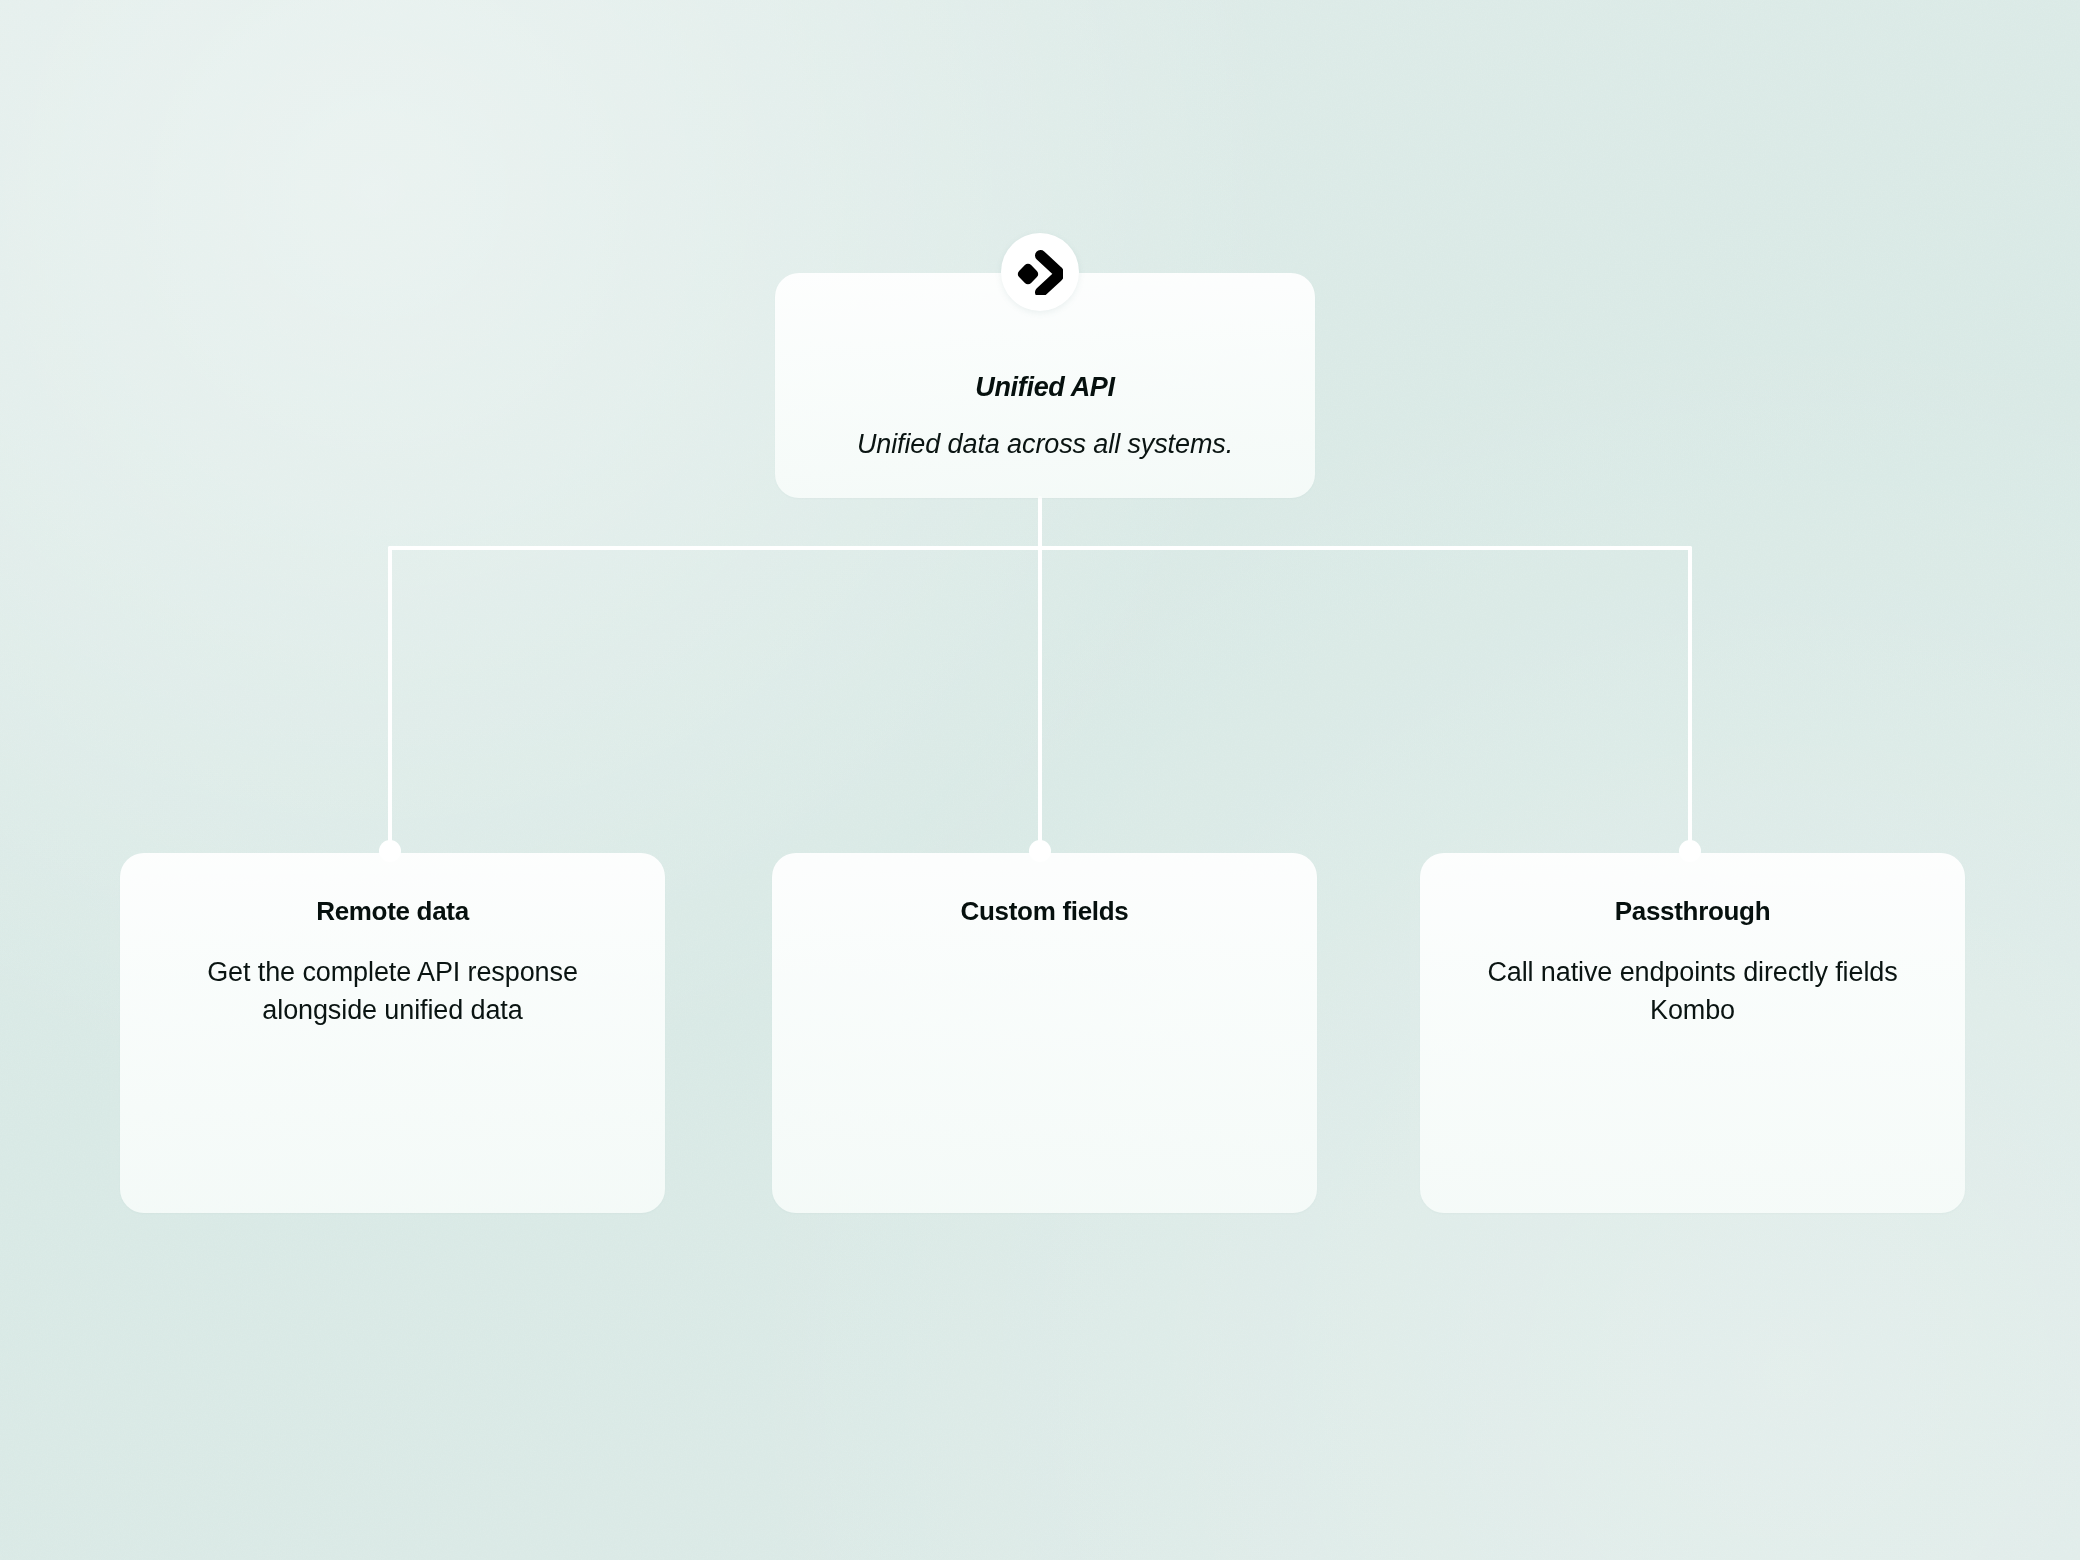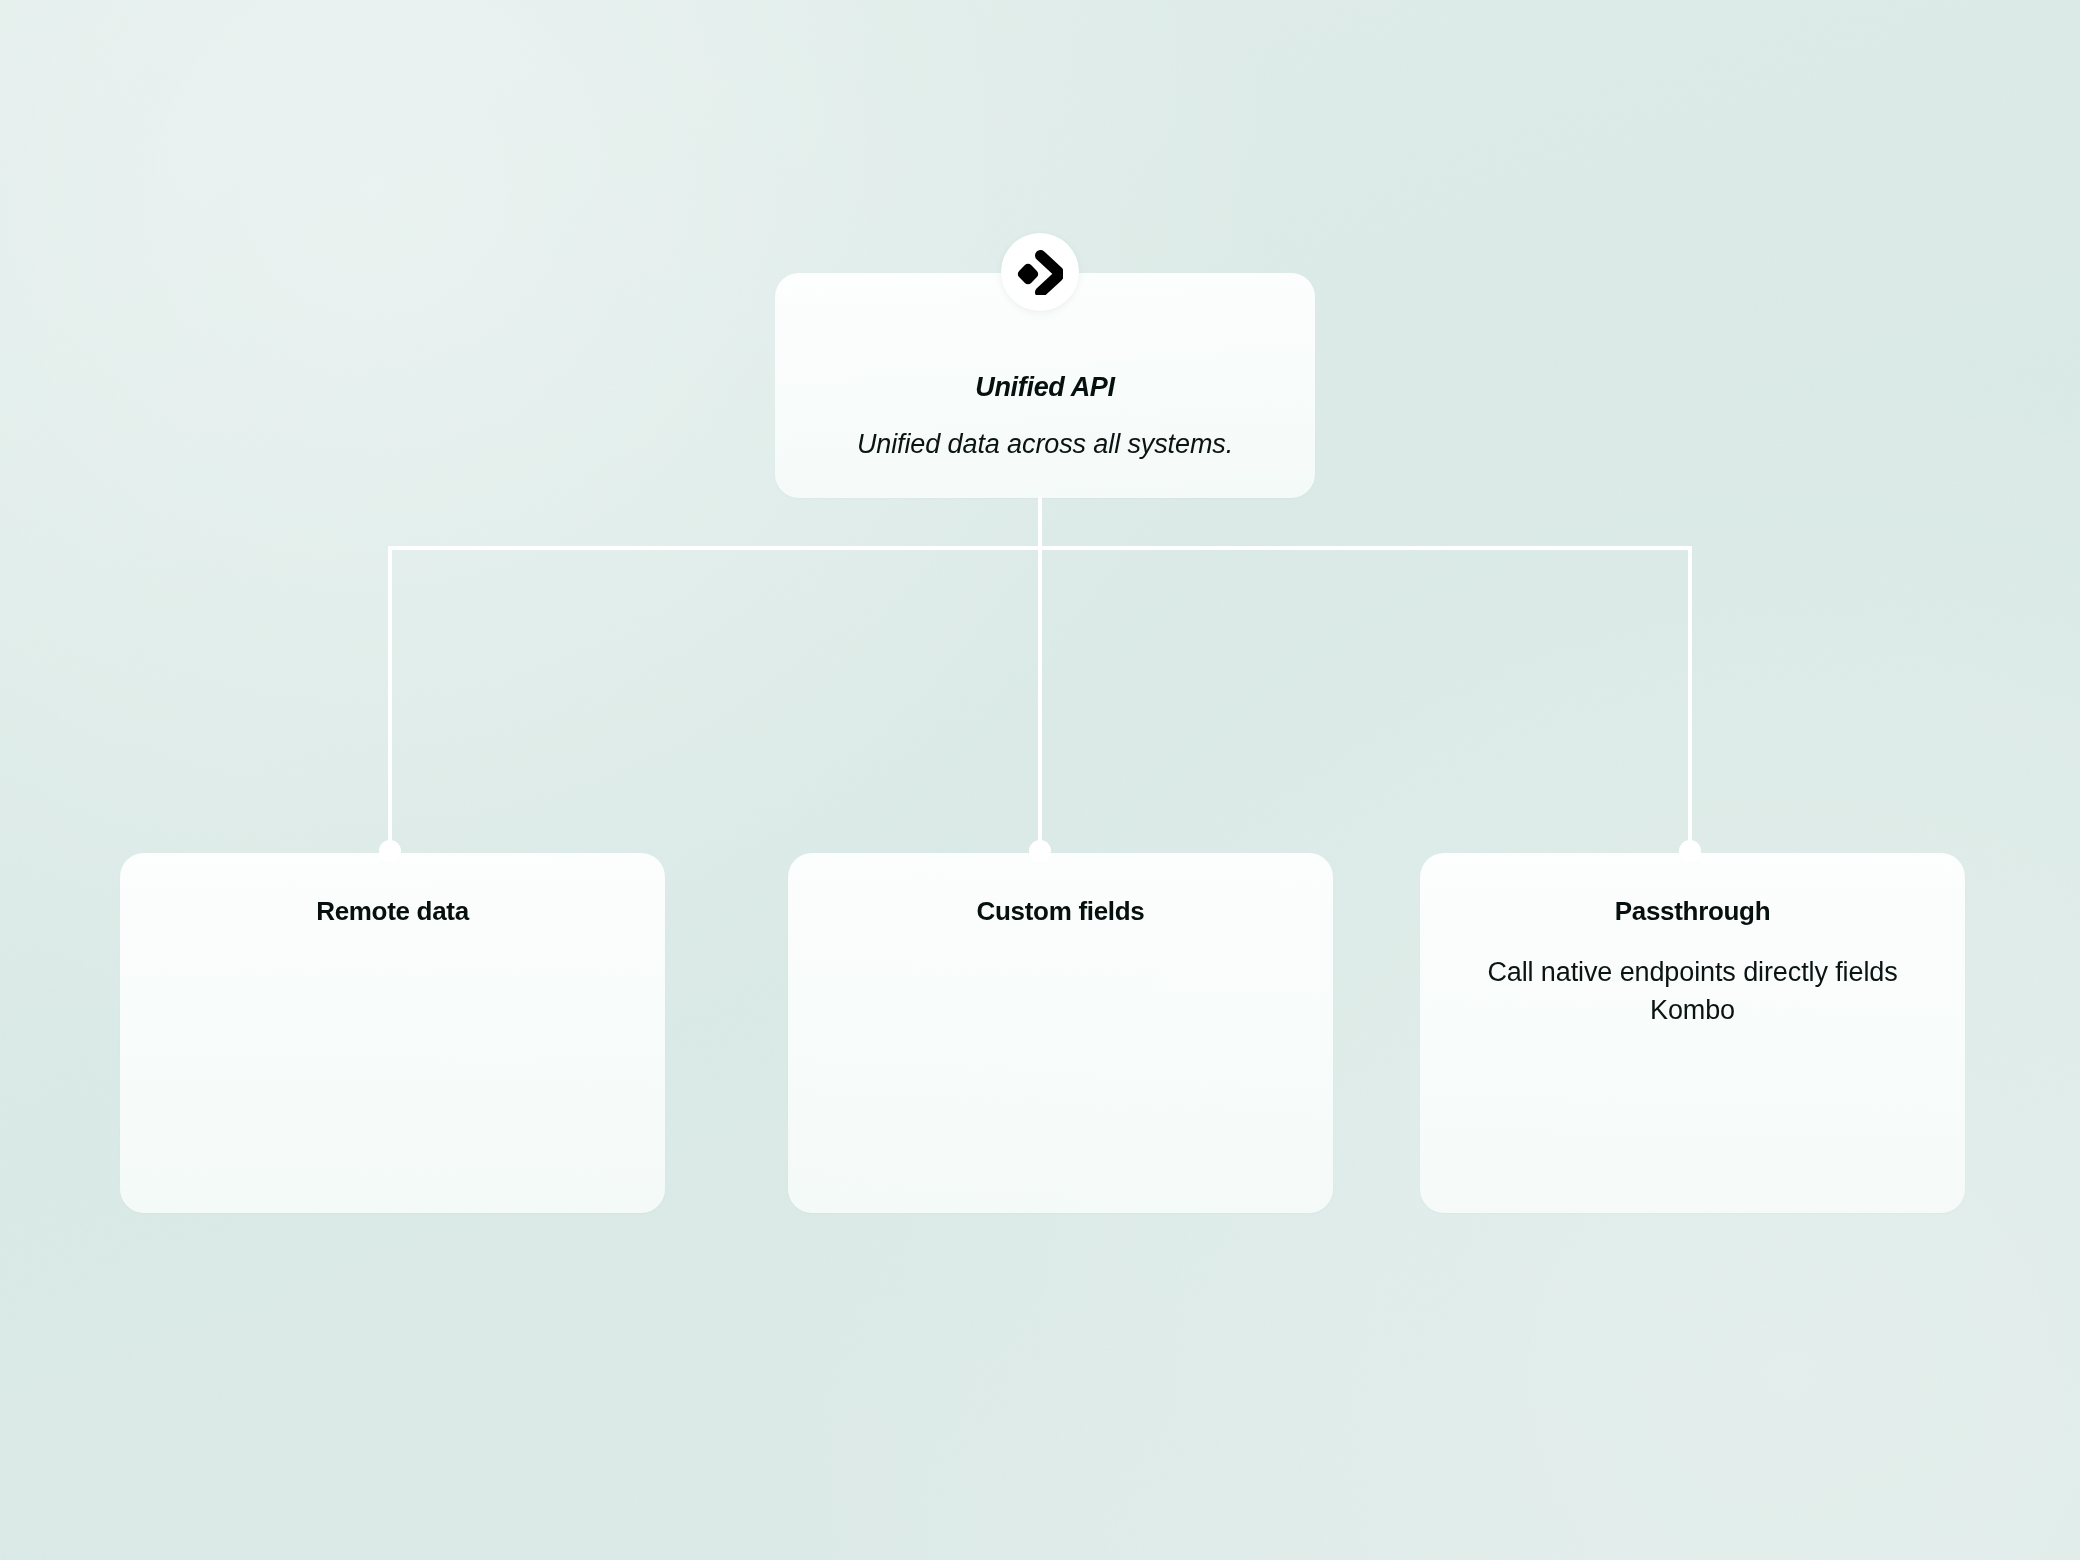--- a/index.html
+++ b/index.html
@@ -67,21 +67,21 @@
     font-style: italic;
   }
 
   .node-card.leaf {
     top: 853px;
     width: 545px;
     height: 360px;
   }
 
   .node-card.leaf.leaf-0 { left: 120px; }
-  .node-card.leaf.leaf-1 { left: 788px; }
+  .node-card.leaf.leaf-1 { left: 772px; }
   .node-card.leaf.leaf-2 { left: 1420px; }
 
   .card-title {
     font-weight: 700;
     color: #06100e;
     letter-spacing: -0.012em;
   }
 
   .node-card.root .card-title {
     font-size: 27px;
@@ -173,20 +173,21 @@
     <svg width="46" height="46" viewBox="0 0 46 46" xmlns="http://www.w3.org/2000/svg">
 
       <rect x="2.5" y="16.5" width="17" height="17" rx="4.4" ry="4.4" transform="rotate(-45 11 25)" fill="#000000"></rect>
 
       <path d="M23.5 6.5 L40.5 22.2 A3.8 3.8 0 0 1 40.5 27.6 L23.5 43.3" fill="none" stroke="#000000" stroke-width="11" stroke-linecap="round" stroke-linejoin="round"></path>
     </svg>
   </div>
 
   <div class="node-card leaf leaf-0">
     <div class="card-title">Remote data</div>
+    <div class="card-desc">Get the complete API response alongside unified data</div>
   </div>
 
   <div class="node-card leaf leaf-1">
     <div class="card-title">Custom fields</div>
   </div>
 
   <div class="node-card leaf leaf-2">
     <div class="card-title">Passthrough</div>
     <div class="card-desc">Call native endpoints directly fields Kombo</div>
   </div>

